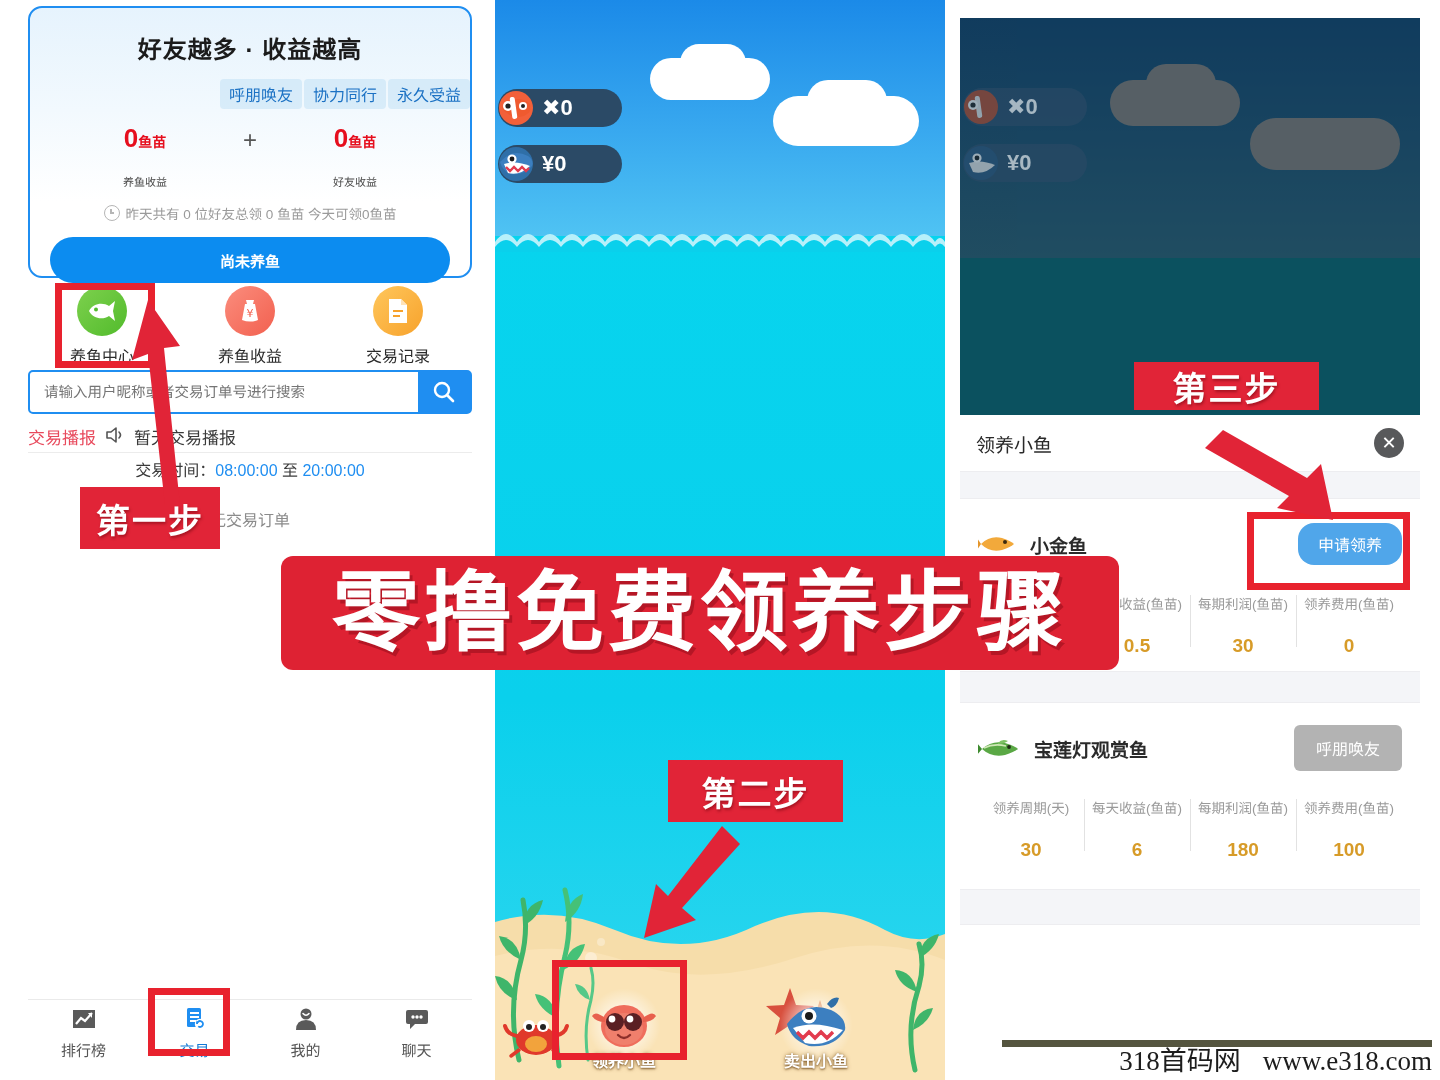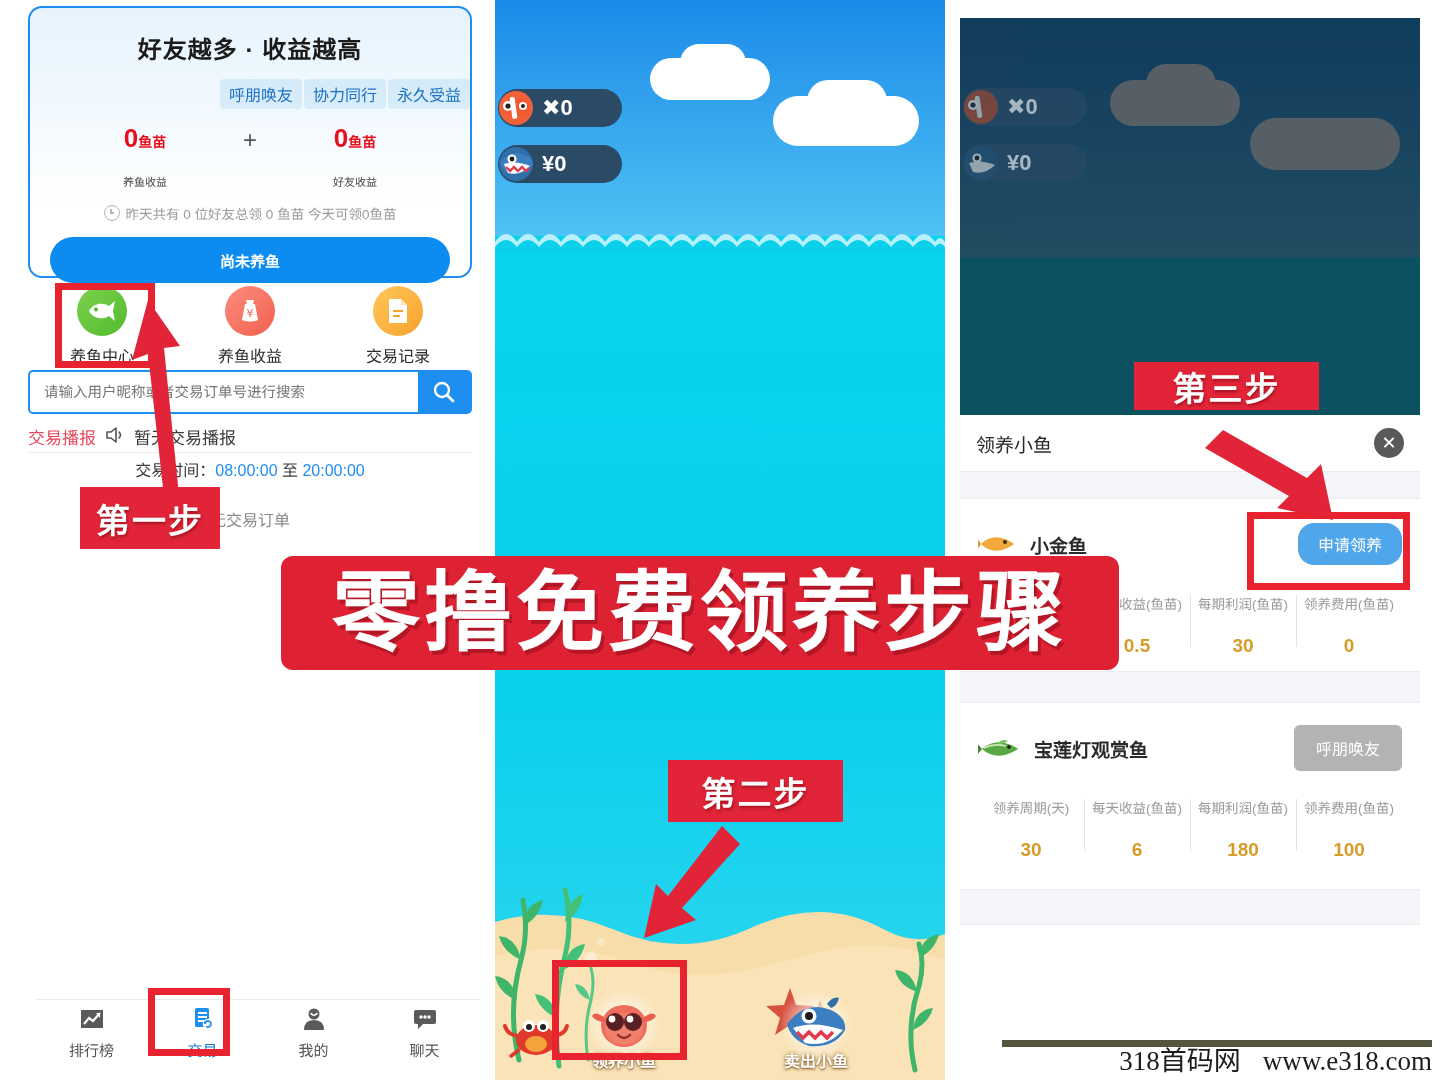--- a/index.html
+++ b/index.html
@@ -76,21 +76,21 @@
   .bc-text{font-size:17px;color:#3a3a3a;}
   .divider1{position:absolute;left:8px;top:452px;width:444px;height:1px;background:#ececec;}
   .trade-time{
     position:absolute;left:8px;top:457px;width:444px;text-align:center;
     font-size:16px;color:#3a3a3a;
   }
   .trade-time b{color:#1f8ef1;font-weight:normal;}
   .no-order{position:absolute;left:8px;top:507px;width:444px;text-align:center;font-size:16px;color:#8b8b8b;}
 
   
-  .tabbar{position:absolute;left:16px;bottom:14px;width:444px;height:66px;border-top:1px solid #eaeaea;display:flex;background:#fff;}
+  .tabbar{position:absolute;left:8px;bottom:14px;width:444px;height:66px;border-top:1px solid #eaeaea;display:flex;background:#fff;}
   .tab{flex:1;display:flex;flex-direction:column;align-items:center;justify-content:center;gap:7px;cursor:pointer;}
   .tab .t-lbl{font-size:15px;color:#555;}
   .tab.active .t-lbl{color:#1278d4;}
 
   
   .panel2{position:absolute;left:495px;top:0;width:450px;height:1080px;overflow:hidden;background:#19b9ef;}
   .sky{position:absolute;left:0;top:0;width:450px;height:236px;background:linear-gradient(180deg,#1b8ae8 0%,#38a8ef 55%,#4fc3f3 100%);}
   .cloud{position:absolute;background:#fff;border-radius:40px;}
   .water{position:absolute;left:0;top:236px;width:450px;height:844px;background:linear-gradient(180deg,#07d4ee 0%,#0ad0ec 55%,#34d7ef 100%);}
   .waves{position:absolute;left:0;top:222px;width:450px;height:30px;}

